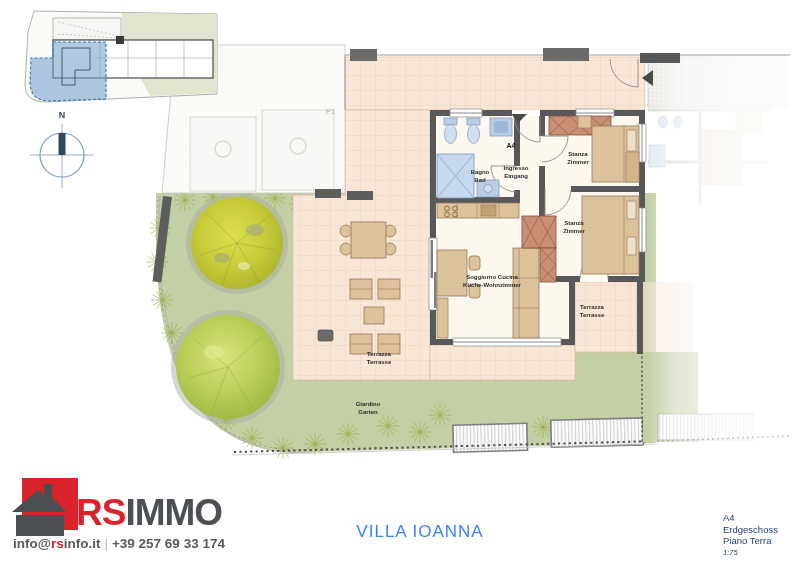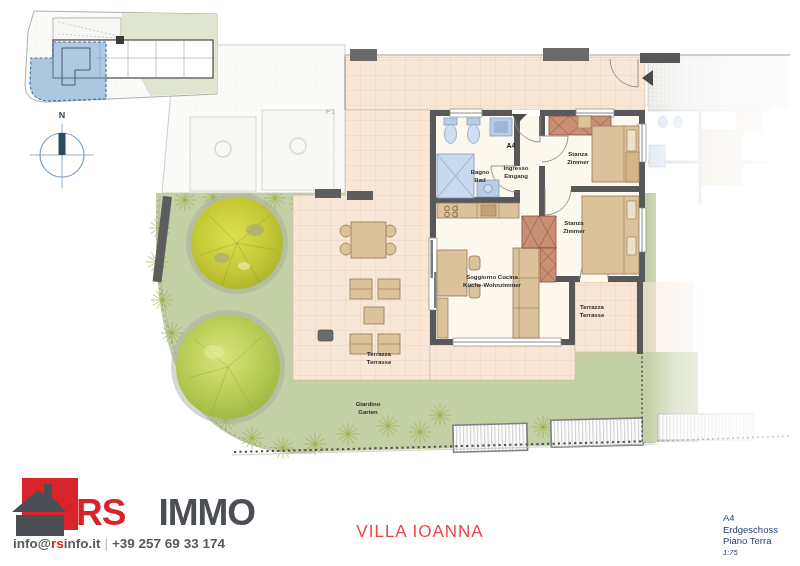--- a/index.html
+++ b/index.html
@@ -10,27 +10,27 @@
        color:#2b2b2b;text-align:center;white-space:pre-line;line-height:1.25;}
   .lbl.unit{font-size:7px;color:#1f1f1f;}
   .lbl.parking{font-size:8px;font-weight:600;color:#c7c7c2;padding-left:47px;}
   .lbl.north{font-size:9px;color:#2f4a5e;}
   
   .footer{position:absolute;left:0;top:470px;width:800px;height:96px;}
   .logo-mark{position:absolute;left:12px;top:8px;width:66px;height:62px;}
   .logo-text{position:absolute;left:76px;top:24px;font-size:37px;font-weight:bold;
              letter-spacing:-1px;line-height:1;white-space:nowrap;}
   .logo-text .rs{color:#d8232a;}
-  .logo-text .immo{color:#4b4f54;margin-left:33px;}
+  .logo-text .immo{color:#4b4f54;}
   .contact{position:absolute;left:13px;top:66px;font-size:13.5px;font-weight:bold;
            color:#58595b;white-space:nowrap;}
   .contact .hl{color:#d8232a;}
   .contact .sep{color:#b5b5b5;font-weight:normal;padding:0 4px;}
   .title{position:absolute;left:420px;top:52px;transform:translateX(-50%);
-         font-size:17px;letter-spacing:1px;color:#ef4444;white-space:nowrap;}
+         font-size:17px;letter-spacing:1px;color:#3b82f6;white-space:nowrap;}
   .plan-info{position:absolute;left:723px;top:42px;font-size:9.5px;line-height:11.5px;
              color:#23406d;}
   .plan-info .scale{font-size:7.5px;font-style:italic;}
 </style>
 </head>
 <body>
 
 <div class="page">
 
   <div class="plan-layer">

